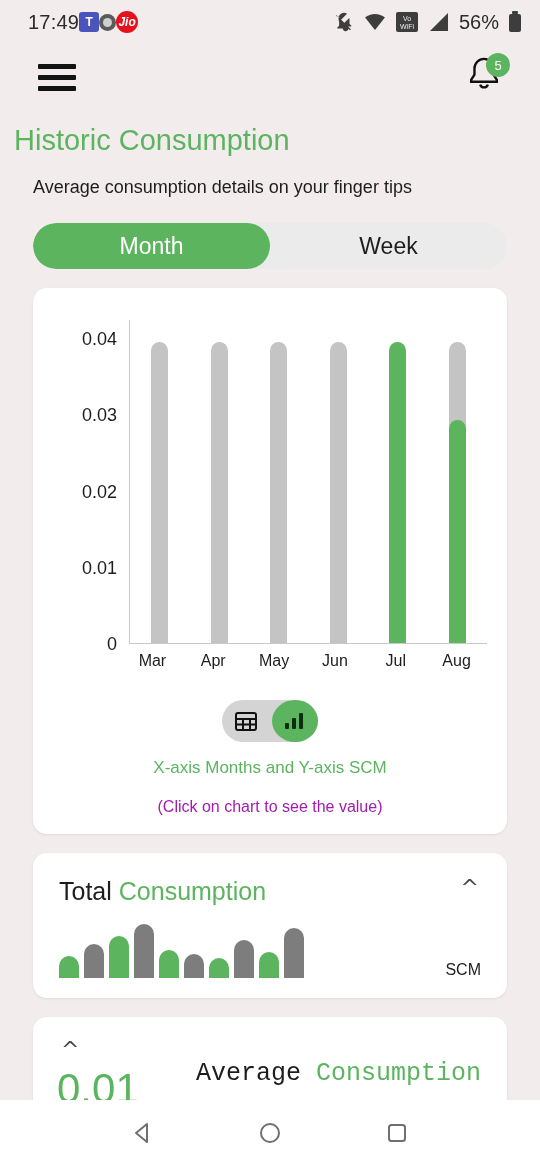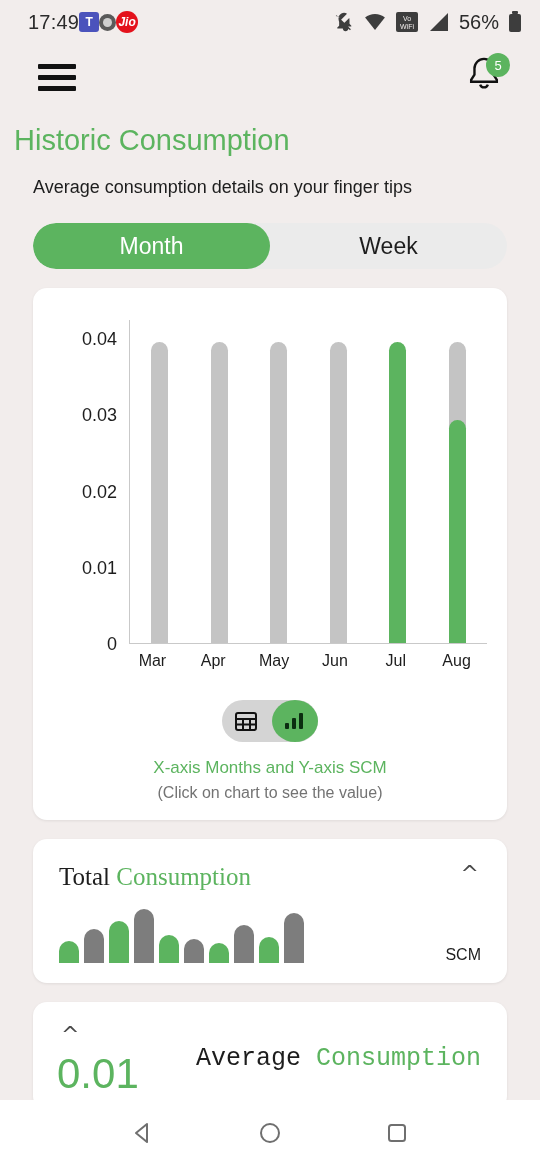--- a/index.html
+++ b/index.html
@@ -159,27 +159,27 @@
   .vt-knob {
     position: absolute; right: 0; top: 0;
     width: 46px; height: 42px; border-radius: 50%;
     background: #5cb45f; z-index: 1;
   }
   .axis-note {
     text-align: center; font-size: 17px; color: #5cb45f;
     margin-top: 16px;
   }
   .click-note {
-    text-align: center; font-size: 16px; color: #737373;
-    margin-top: 6px;
+    text-align: center; font-size: 16px; color: #a21caf;
+    margin-top: 20px;
   }
 
   
   .sum-card { padding: 24px 26px 20px 26px; position: relative; }
-  .sum-head { font-size: 25px; color: #1d1d1d; font-family: Liberation Serif, serif; }
+  .sum-head { font-size: 25px; color: #1d1d1d; }
   .sum-head .g { color: #5cb45f; }
   .chev {
     position: absolute; font-size: 22px; color: #4a4a4a;
     font-family: "DejaVu Sans", sans-serif; line-height: 1;
   }
   .chev.right { right: 28px; top: 24px; }
   .chev.left  { left: 28px; top: 22px; }
 
   .sum-body {
     display: flex; align-items: flex-end; justify-content: space-between;

